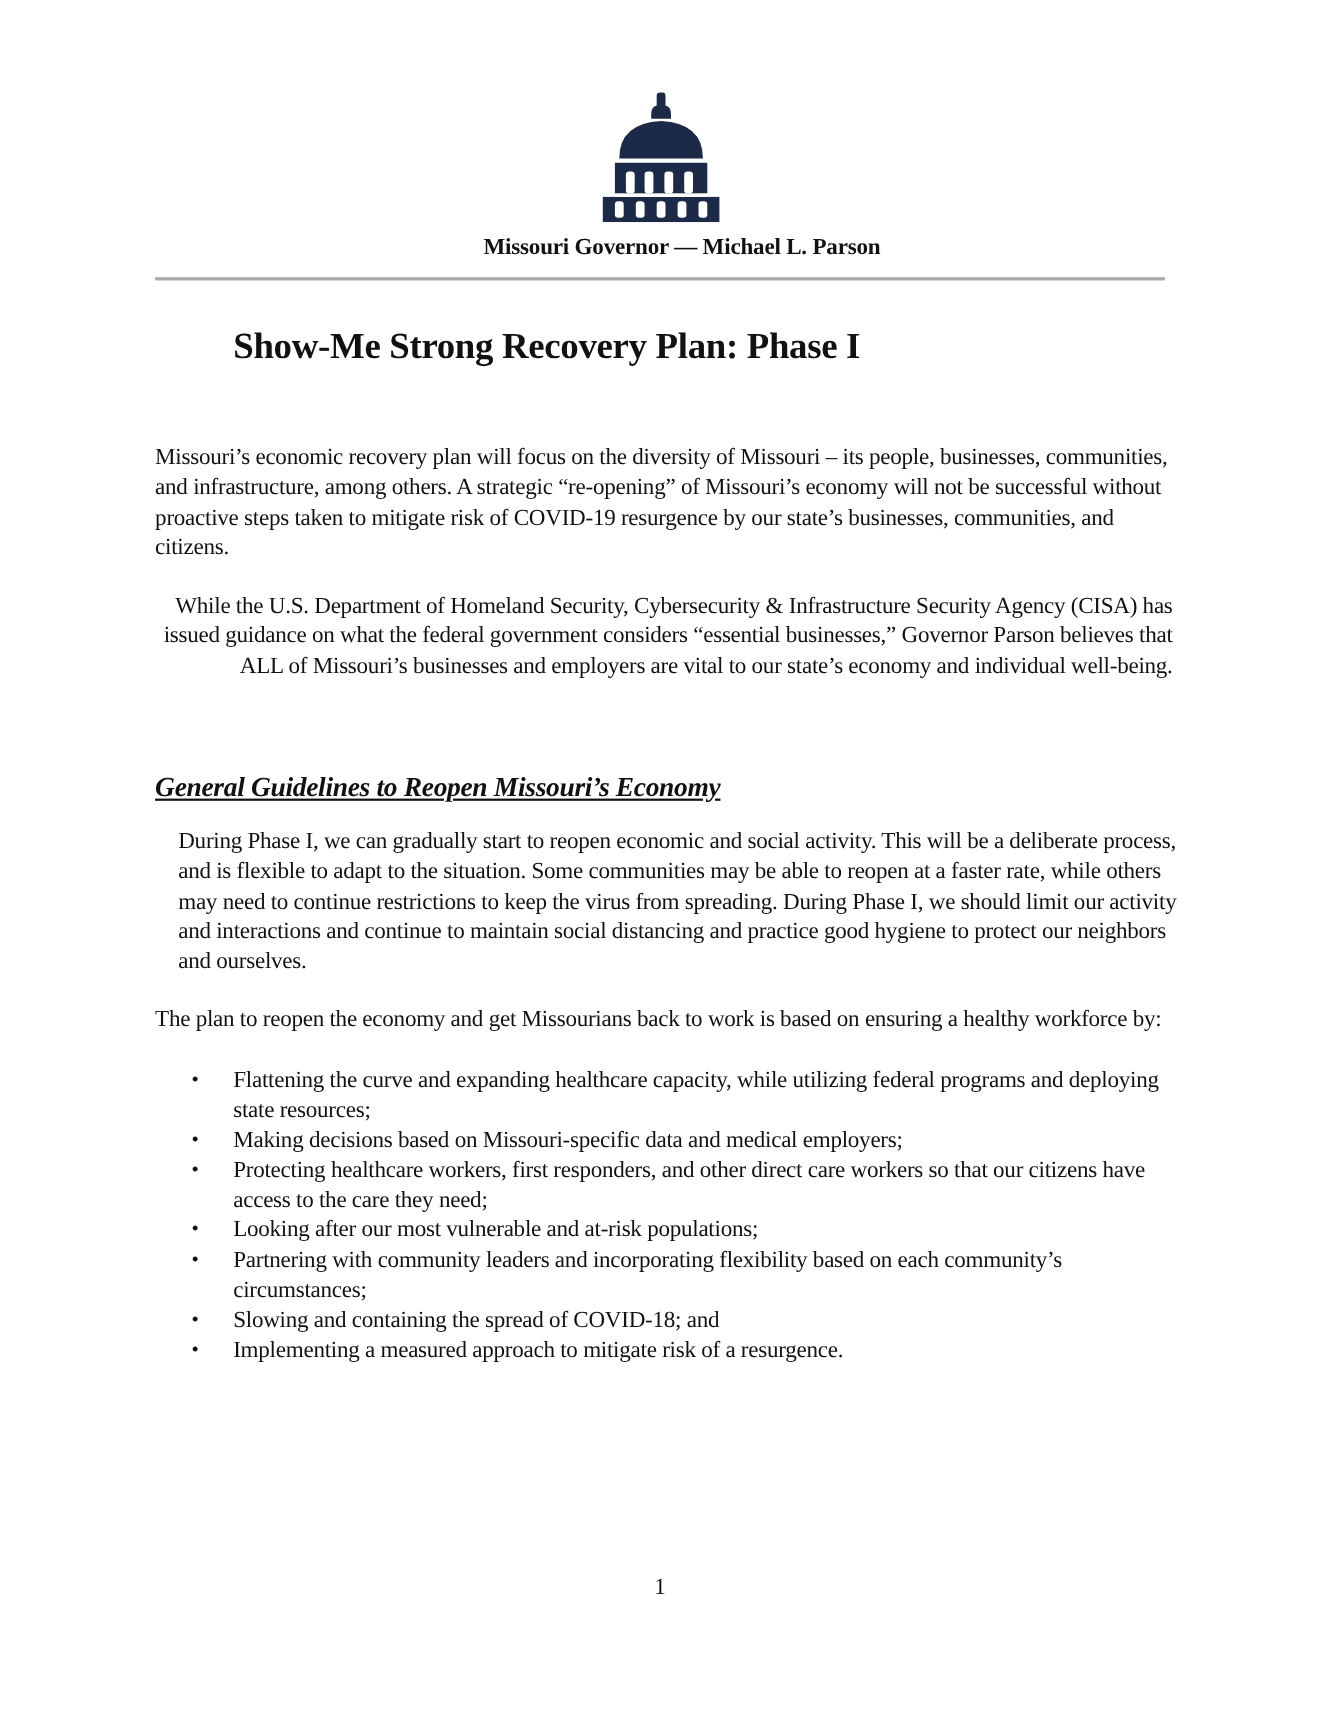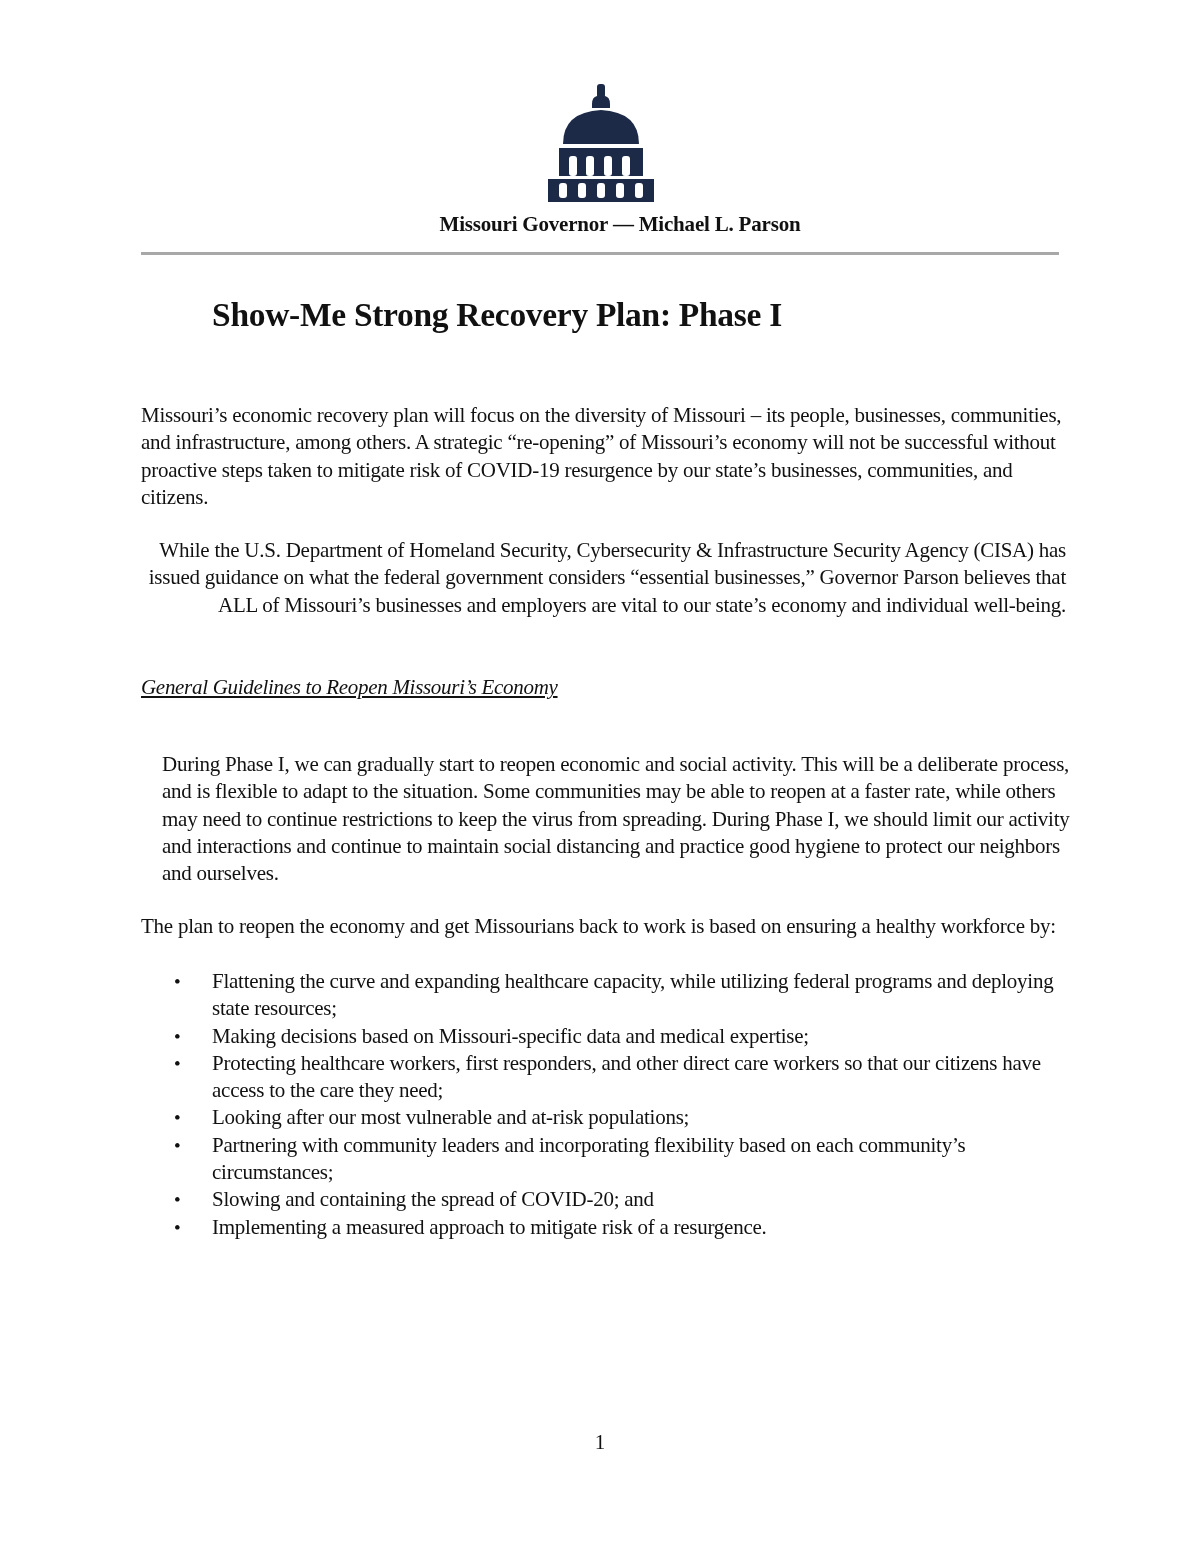--- a/index.html
+++ b/index.html
@@ -17,22 +17,22 @@
     position: absolute; left: 0; width: 994px; top: 294px;
     text-align: center; font-weight: bold; font-size: 33.5px; line-height: 41px; letter-spacing: -0.3px;
   }
   .para {
     position: absolute; left: 141px; width: 925px;
     font-size: 21px; line-height: 27.3px; letter-spacing: -0.25px;
   }
   .p1 { top: 402px; font-family: Liberation Serif, serif; }
   .p2 { top: 537px; text-align: right; }
   .section-heading {
-    position: absolute; left: 141px; top: 675px;
-    font-size: 21px; font-weight: normal; font-style: italic; text-decoration: underline;
+    position: absolute; left: 141px; top: 703px;
+    font-size: 25px; font-weight: bold; font-style: italic; text-decoration: underline;
     letter-spacing: -0.3px;
   }
   .p3 { top: 751px; margin-left: 21px; }
   .p4 { top: 913px; }
   .bullets {
     position: absolute; left: 141px; top: 968px; width: 925px; margin: 0; padding: 0; list-style: none;
     font-size: 21px; line-height: 27.3px; letter-spacing: -0.25px;
   }
   .bullets li { position: relative; padding-left: 71px; }
   .bullets li .dot { position: absolute; left: 33px; top: 0; font-size: 19px; }
@@ -79,21 +79,21 @@
 <div class="para p1">Missouri’s economic recovery plan will focus on the diversity of Missouri – its people, businesses, communities, and infrastructure, among others. A strategic “re-opening” of Missouri’s economy will not be successful without proactive steps taken to mitigate risk of COVID-19 resurgence by our state’s businesses, communities, and citizens.</div>
 <div class="para p2">While the U.S. Department of Homeland Security, Cybersecurity &amp; Infrastructure Security Agency (CISA) has issued guidance on what the federal government considers “essential businesses,” Governor Parson believes that ALL of Missouri’s businesses and employers are vital to our state’s economy and individual well-being.</div>
 
 <div class="section-heading">General Guidelines to Reopen Missouri’s Economy</div>
 
 <div class="para p3">During Phase I, we can gradually start to reopen economic and social activity. This will be a deliberate process, and is flexible to adapt to the situation. Some communities may be able to reopen at a faster rate, while others may need to continue restrictions to keep the virus from spreading. During Phase I, we should limit our activity and interactions and continue to maintain social distancing and practice good hygiene to protect our neighbors and ourselves.</div>
 <div class="para p4">The plan to reopen the economy and get Missourians back to work is based on ensuring a healthy workforce by:</div>
 
 <ul class="bullets">
   <li><span class="dot">•</span><span>Flattening the curve and expanding healthcare capacity, while utilizing federal programs and deploying state resources;</span></li>
-  <li><span class="dot">•</span><span>Making decisions based on Missouri-specific data and medical expertise;</span></li>
+  <li><span class="dot">•</span><span>Making decisions based on Missouri-specific data and medical employers;</span></li>
   <li><span class="dot">•</span><span>Protecting healthcare workers, first responders, and other direct care workers so that our citizens have access to the care they need;</span></li>
   <li><span class="dot">•</span><span>Looking after our most vulnerable and at-risk populations;</span></li>
   <li><span class="dot">•</span><span>Partnering with community leaders and incorporating flexibility based on each community’s circumstances;</span></li>
-  <li><span class="dot">•</span><span>Slowing and containing the spread of COVID-20; and</span></li>
+  <li><span class="dot">•</span><span>Slowing and containing the spread of COVID-18; and</span></li>
   <li><span class="dot">•</span><span>Implementing a measured approach to mitigate risk of a resurgence.</span></li>
 </ul>
 
 <div class="page-number">1</div>
 
 </body></html>

